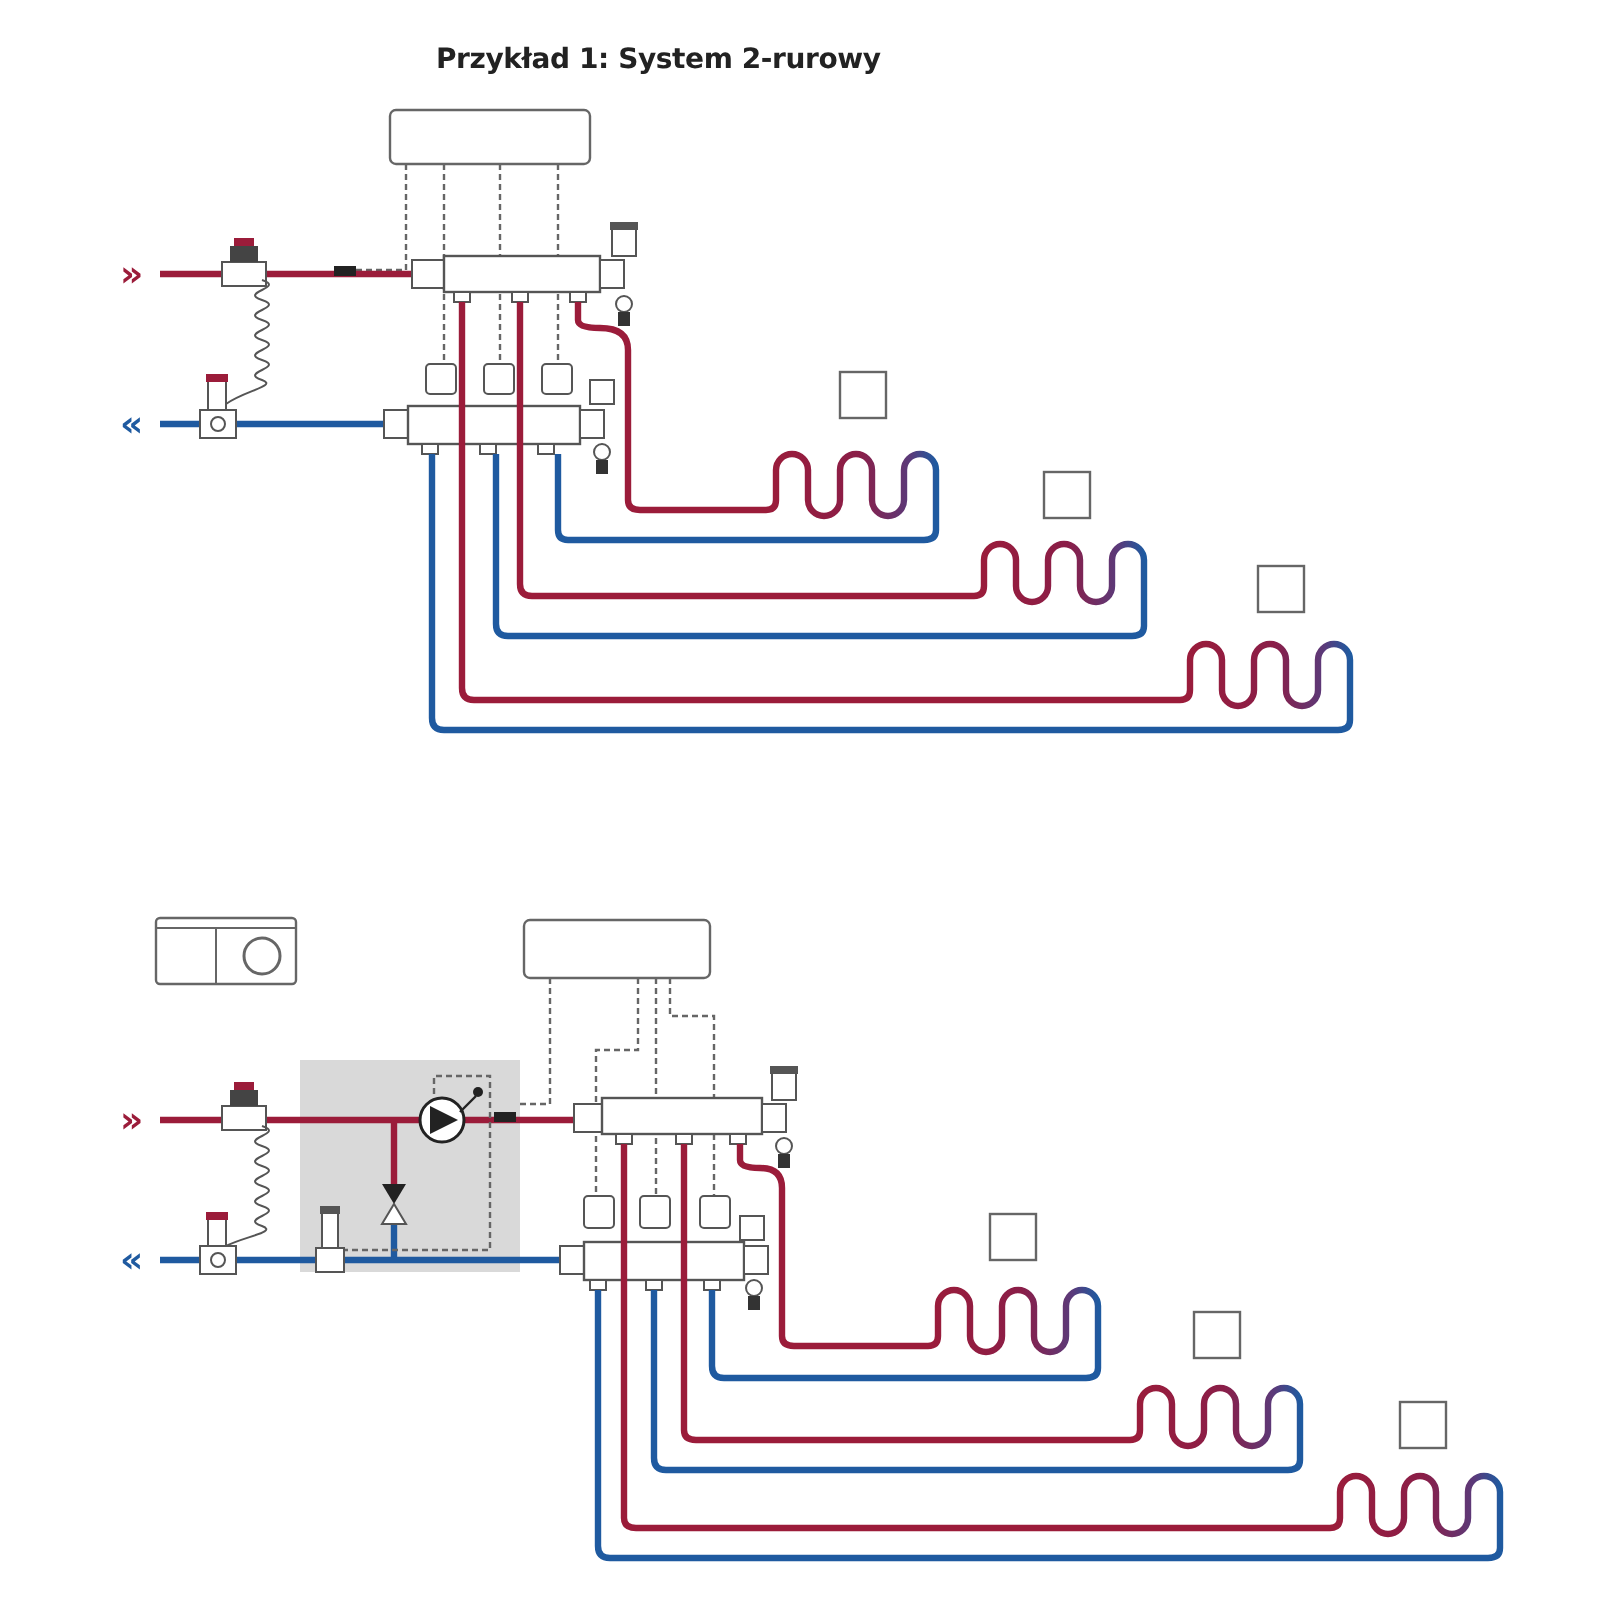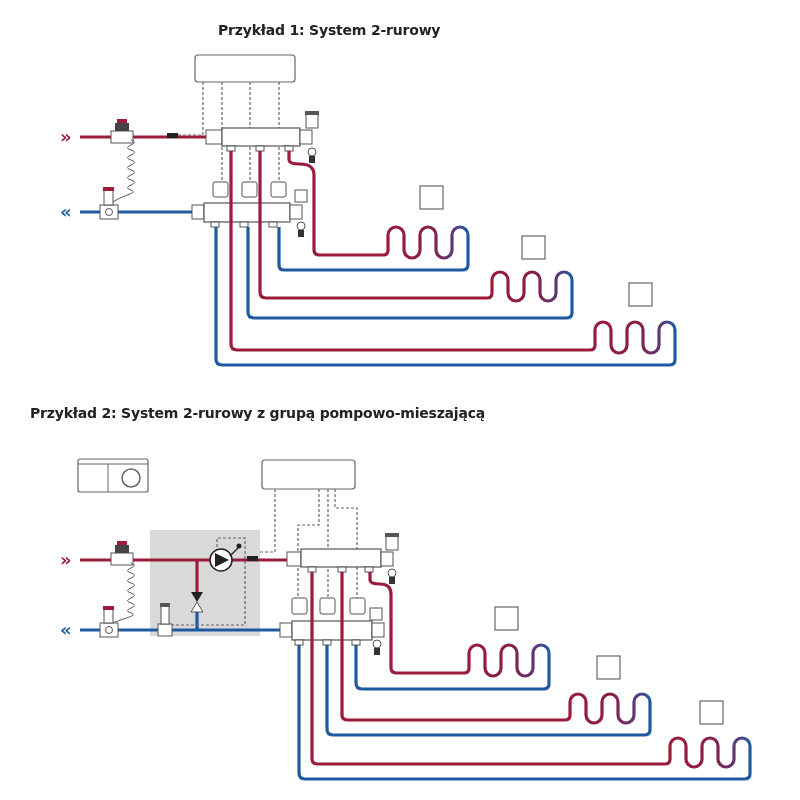--- a/index.html
+++ b/index.html
@@ -7,21 +7,20 @@
   .title{position:absolute;font-family:"DejaVu Sans",sans-serif;font-weight:bold;font-size:14px;color:#222;white-space:nowrap;letter-spacing:-0.2px;}
   #t1{left:170px;top:22px;margin-left:48px;}
   #t2{left:30px;top:405px;}
   svg{position:absolute;left:0;top:0;}
 </style>
 </head>
 <body>
 
 <div id="wrap">
   <div id="t1" class="title">Przykład 1: System 2-rurowy</div>
-  <div id="t2" class="title">Przykład 2: System 2-rurowy z grupą pompowo-mieszającą</div>
 
   <svg width="800" height="800" viewBox="0 0 800 800">
     <defs>
       <linearGradient id="gradA" x1="0" x2="1" y1="0" y2="0">
         <stop offset="0" stop-color="#9b1c3a"></stop>
         <stop offset="0.55" stop-color="#8a1e48"></stop>
         <stop offset="0.85" stop-color="#5a3a7a"></stop>
         <stop offset="1" stop-color="#1f5aa0"></stop>
       </linearGradient>
     </defs>

